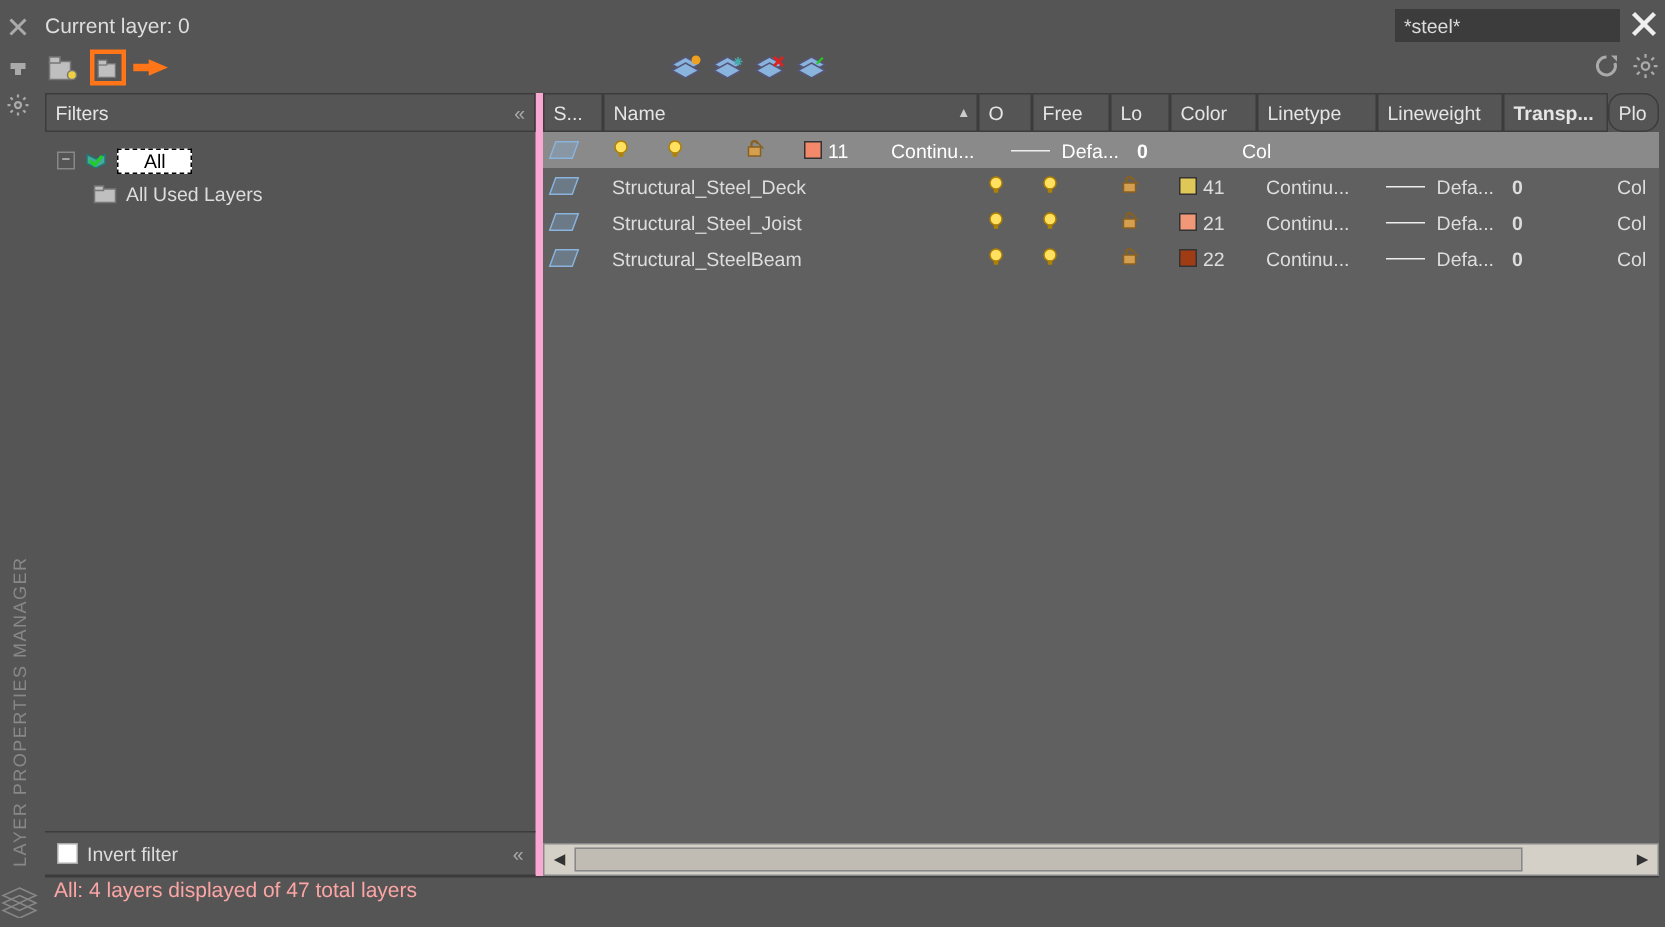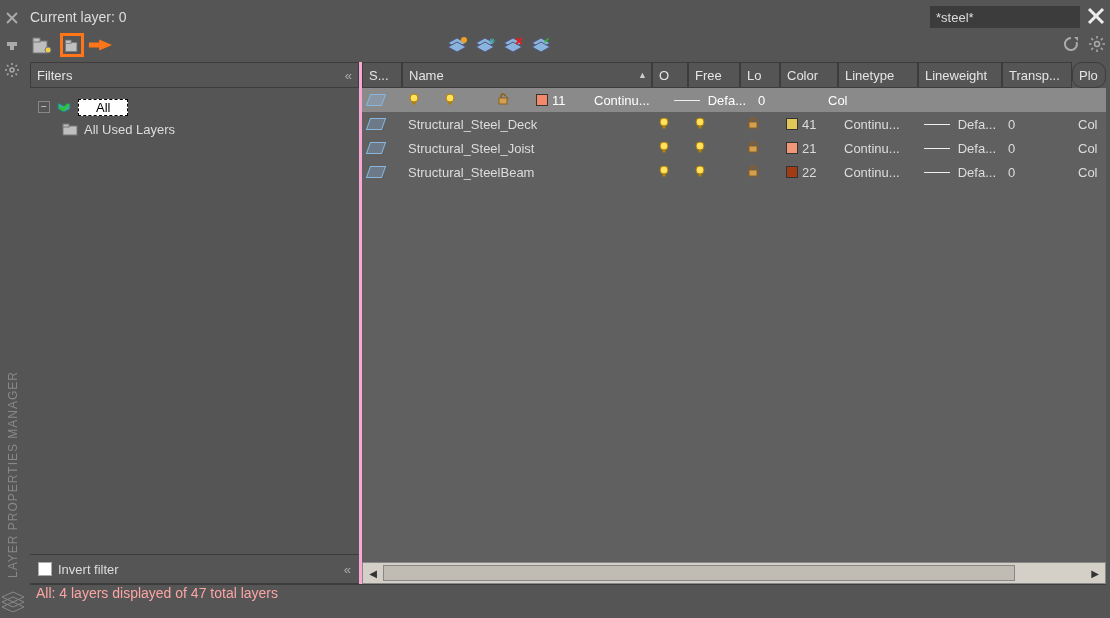--- a/index.html
+++ b/index.html
@@ -113,21 +113,21 @@
 .body-row {
   flex: 1;
   display: flex;
   margin-top: 2px;
   min-height: 0;
 }
 .filters-panel {
   width: 332px;
   display: flex;
   flex-direction: column;
-  border-right: 3px solid #f9a8d4;
+  border-right: 5px solid #f9a8d4;
 }
 .filters-header {
   background: #555555;
   border: 1px solid #3c3c3c;
   height: 26px;
   display: flex;
   align-items: center;
   padding: 0 6px;
   color: #e5e5e5;
 }
@@ -285,21 +285,21 @@
 }
 
 .c-s { width: 40px; }
 .c-name { width: 250px; }
 .c-on { width: 36px; }
 .c-free { width: 52px; }
 .c-lock { width: 40px; }
 .c-color { width: 58px; }
 .c-ltype { width: 80px; }
 .c-lweight { width: 84px; }
-.c-trans { width: 70px; }
+.c-trans { width: 70px; font-weight: bold; }
 .c-plot { width: 34px; flex: 1; border-radius: 10px; }
 </style>
 </head>
 <body>
 
 <div class="left-rail">
   <span class="rail-icon">
     <svg viewBox="0 0 16 16" width="16" height="16">
         <line x1="3" y1="3" x2="13" y2="13" stroke="#aaa" stroke-width="2"></line>
         <line x1="13" y1="3" x2="3" y2="13" stroke="#aaa" stroke-width="2"></line>

